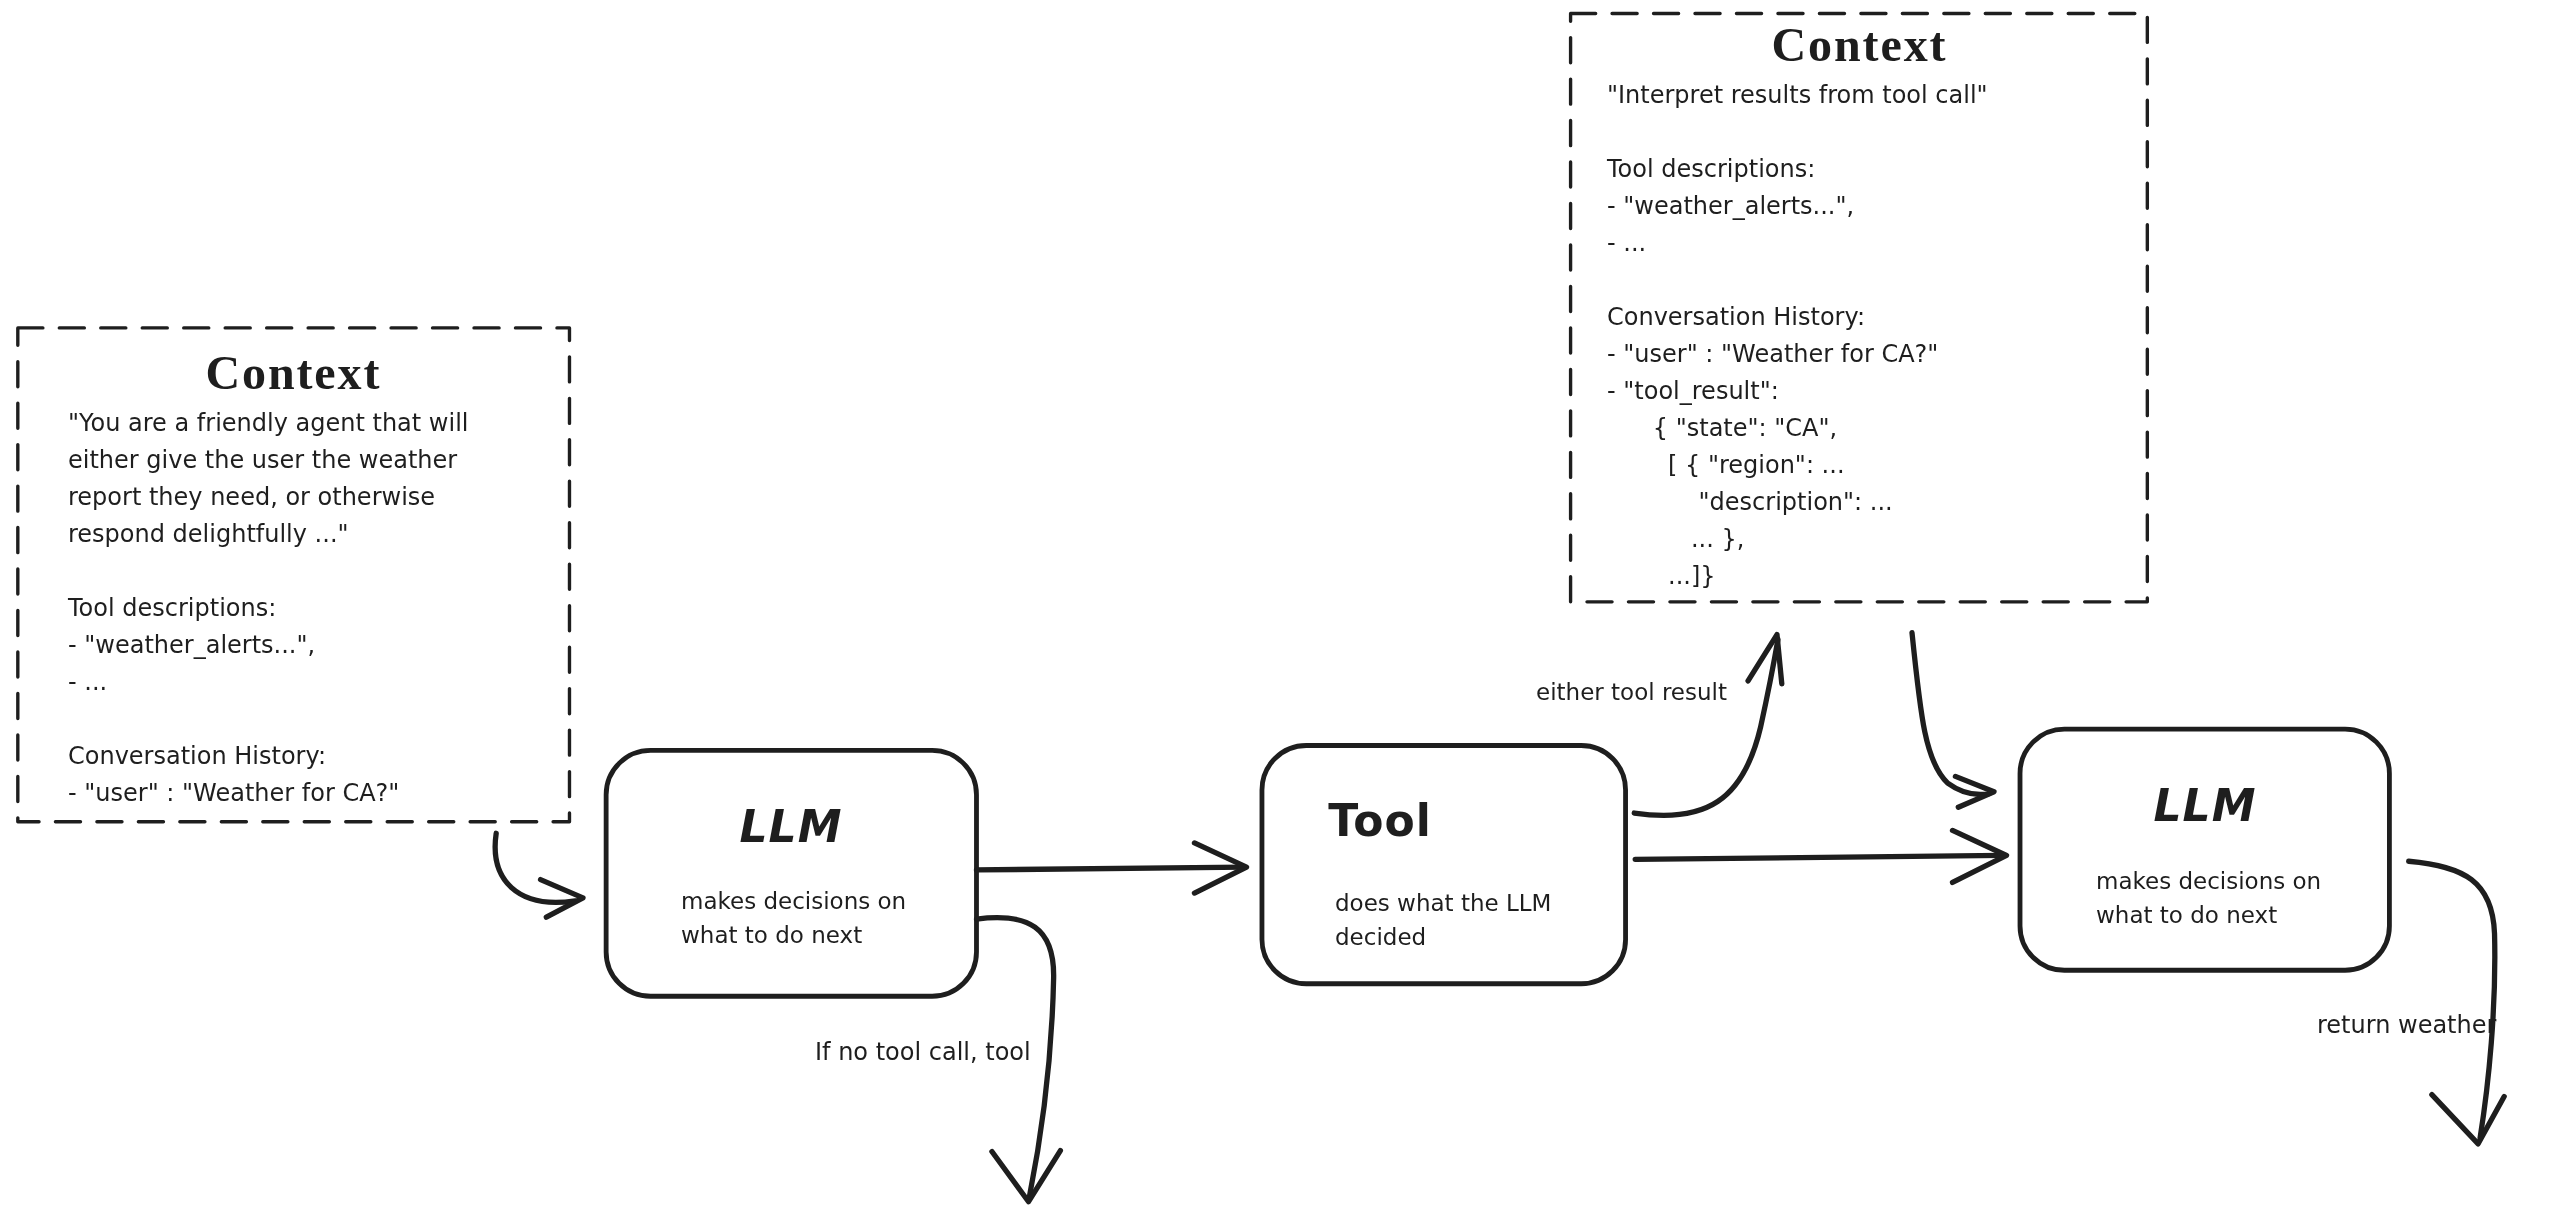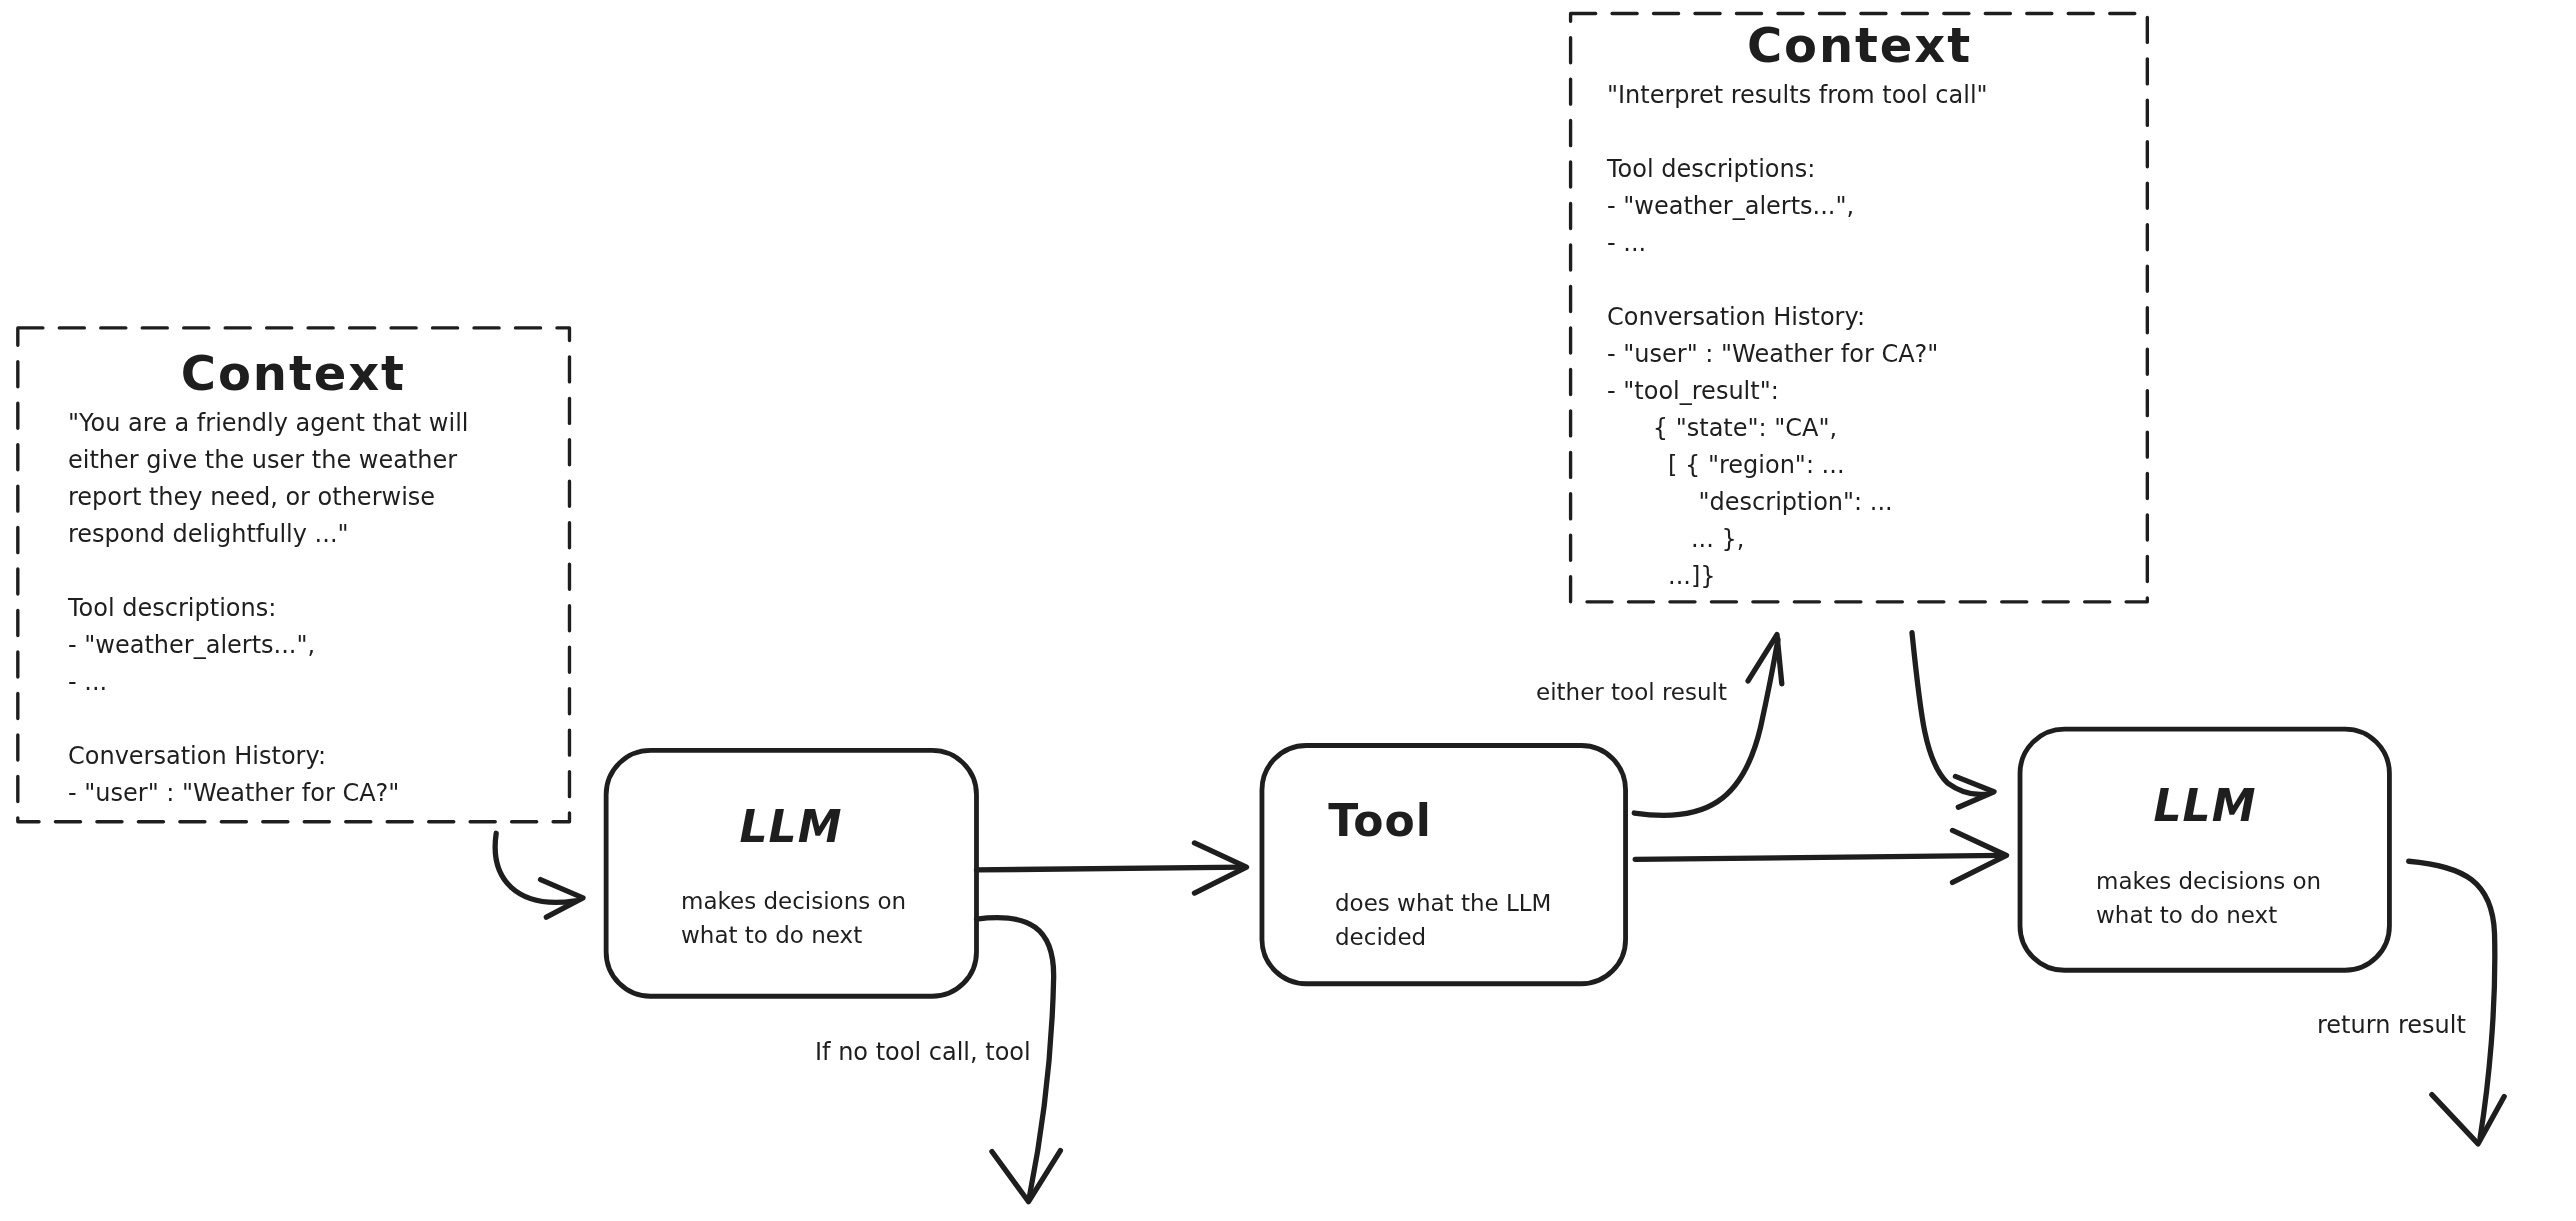--- a/index.html
+++ b/index.html
@@ -10,21 +10,21 @@
     color:#1e1e1e;
     font-family:"DejaVu Sans", sans-serif;
     overflow:hidden;
   }
   .layer{position:absolute;left:0;top:0;width:2576px;height:1221px;}
   .stroke{fill:none;stroke:#1e1e1e;stroke-linecap:round;stroke-linejoin:round;}
   .dashed{stroke-width:3.5;stroke-dasharray:26 17;}
   .nodebox{stroke-width:5;}
   .arrow{stroke-width:5.5;}
   .abs{position:absolute;}
-  .ctx-title{font-size:48px;font-weight:700;text-align:center;letter-spacing:1.9px;}
+  .ctx-title{font-size:48px;font-weight:700;text-align:center;letter-spacing:1.9px;font-family:Liberation Serif, serif;}
   .ctx-body{font-size:24px;line-height:37px;white-space:pre;}
   .node-title{font-size:44px;font-weight:700;text-align:center;letter-spacing:1px;}
   .italic{font-style:italic;}
   .node-sub{font-size:23px;line-height:34px;white-space:pre;}
   .edge-label{font-size:23px;white-space:pre;}
 </style>
 </head>
 <body>
 
 <div class="canvas">
@@ -110,16 +110,16 @@
   <div class="abs node-title" style="left:1198px;top:795px;width:364px;">Tool</div>
   <div class="abs node-sub" style="left:1335px;top:886px;">does what the LLM
 decided</div>
 
   <div class="abs node-title italic" style="left:2020px;top:780px;width:370px;">LLM</div>
   <div class="abs node-sub" style="left:2096px;top:864px;">makes decisions on
 what to do next</div>
 
   <div class="abs edge-label" style="left:1536px;top:679px;">either tool result</div>
   <div class="abs edge-label" style="left:815px;top:1038px;font-size:24px;">If no tool call, tool</div>
-  <div class="abs edge-label" style="left:2317px;top:1011px;font-size:24px;">return result</div>
+  <div class="abs edge-label" style="left:2317px;top:1011px;font-size:24px;">return weather</div>
 
 </div>
 
 
 </body></html>

